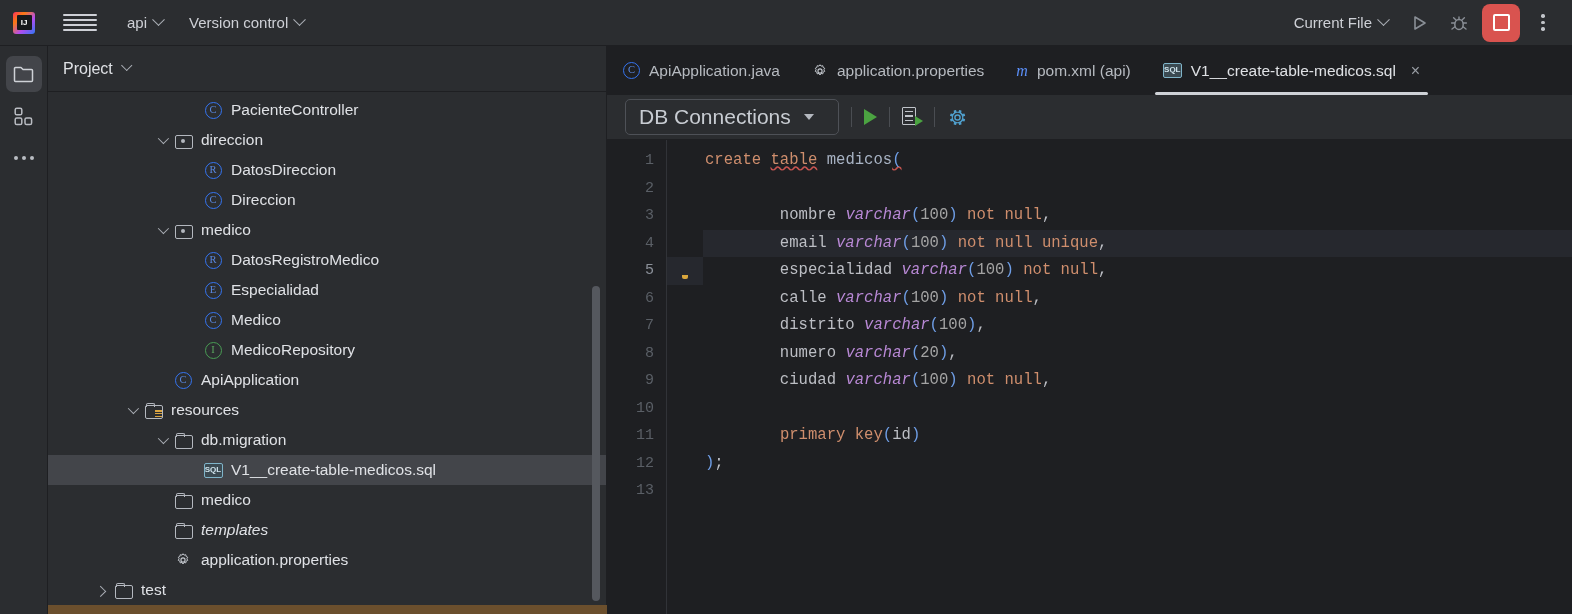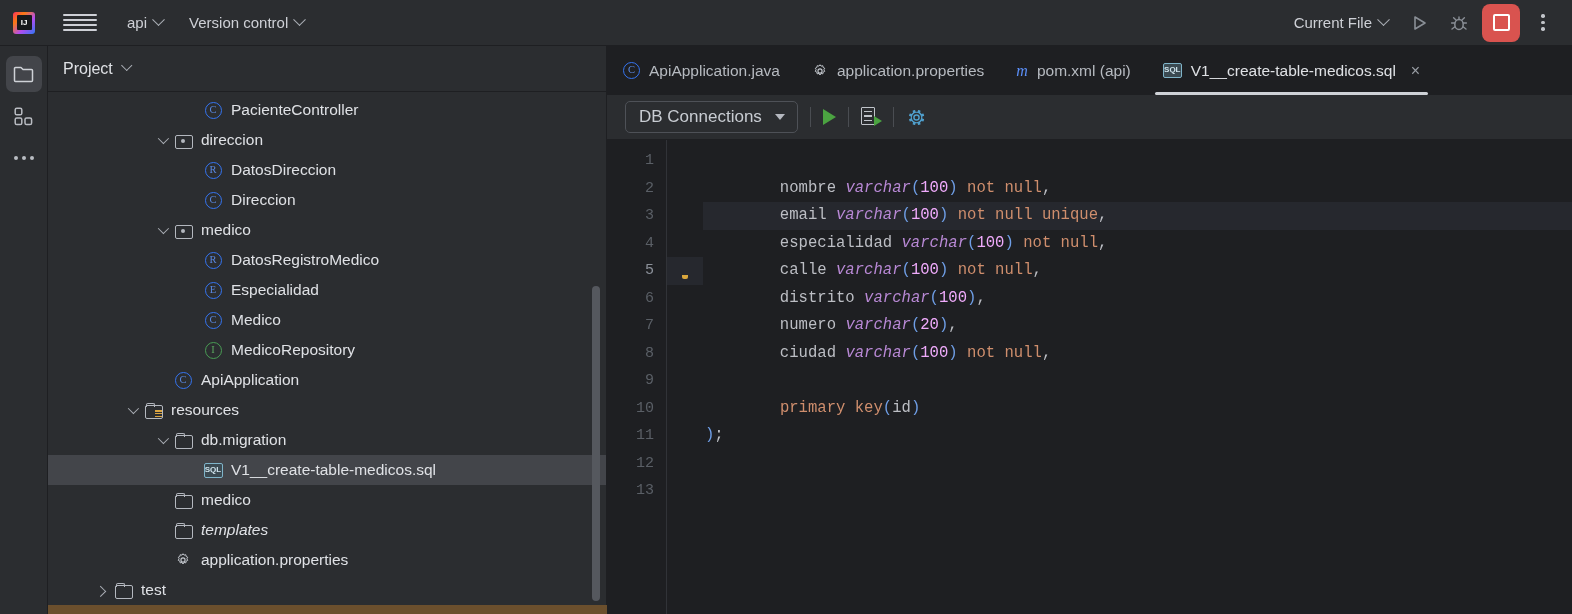--- a/index.html
+++ b/index.html
@@ -132,21 +132,21 @@
   }
   .tab .close { color: #9a9ea5; font-size: 16px; margin-left: 6px; }
   .m-ic { color: #5b8ff9; font-style: italic; font-size: 16px; font-family: "Liberation Serif", serif; }
 
   .toolbar {
     height: 45px; flex: 0 0 45px; display: flex; align-items: center; gap: 12px;
     padding-left: 18px; background: #2b2d30; border-bottom: 1px solid #1e1f22;
   }
   .db-select {
     display: flex; align-items: center; gap: 13px; border: 1px solid #4e5157; border-radius: 5px;
-    padding: 5px 12px 5px 13px; color: #c8ccd2; font-size: 17px; cursor: pointer; background: #2b2d30;
+    padding: 5px 24px 5px 13px; color: #c8ccd2; font-size: 21px; cursor: pointer; background: #2b2d30;
   }
   .tri-down { width: 0; height: 0; border-left: 5.5px solid transparent; border-right: 5.5px solid transparent; border-top: 6.5px solid #b4b8bf; }
   .tb-sep { width: 1px; height: 20px; background: #4a4d52; }
   .play-g { width:0; height:0; border-left: 13px solid #4ba341; border-top: 8px solid transparent; border-bottom: 8px solid transparent; cursor: pointer; }
   .script-run { position: relative; width: 20px; height: 20px; cursor: pointer; }
   .script-run .pg { position:absolute; left:0; top:0; width: 14px; height: 18px; border: 1.5px solid #c0c4ca; border-radius: 1px; }
   .script-run .pg i { display:block; height:1.4px; background:#c0c4ca; margin: 3px 2px 0 2px; }
   .script-run .pl { position:absolute; right:-1px; bottom:1px; width:0;height:0; border-left: 8px solid #4ba341; border-top: 5px solid transparent; border-bottom: 5px solid transparent; }
 
   .code-area { flex: 1 1 auto; display: flex; overflow: hidden; position: relative; }
@@ -166,21 +166,21 @@
   .bulb .s { position:absolute; left: 3.5px; bottom: -2px; width: 6px; height: 4px; background: #d9a63c; border-radius: 0 0 2px 2px; }
   .code {
     flex: 1 1 auto; background: #1e1f22; padding-top: 7px; overflow: hidden;
     font-family: "Liberation Mono", monospace; font-size: 15.6px;
   }
   .cl { height: 27.5px; line-height: 27.5px; white-space: pre; padding-left: 2px; }
   .cl.cur { background: #26282e; }
   .kw   { color: #cf8e6d; }
   .id   { color: #bcbec4; }
   .typ  { color: #b989d6; font-style: italic; }
-  .num  { color: #f0abfc; }
+  .num  { color: #a3a3a3; }
   .par  { color: #6f9ee6; }
   .tblname { color: #a8b3c4; }
   .err { text-decoration: underline wavy #c75450; text-decoration-skip-ink: none; }
 </style>
 </head>
 <body>
 
 <div class="app">
 
   <div class="topbar">
@@ -496,20 +496,21 @@
             <div class="mark-row"></div>
             <div class="mark-row"></div>
             <div class="mark-row"></div>
             <div class="mark-row"></div>
             <div class="mark-row"></div>
             <div class="mark-row"></div>
             <div class="mark-row"></div>
             <div class="mark-row"></div>
           </div>
         <div class="code" id="code">
+            <div class="cl"><span class="kw">create</span><span class="id"> </span><span class="kw err">table</span><span class="id"> </span><span class="tblname">medicos</span><span class="par err">(</span></div>
             <div class="cl">&nbsp;</div>
             <div class="cl"><span class="id">        nombre </span><span class="typ">varchar</span><span class="par">(</span><span class="num">100</span><span class="par">)</span><span class="id"> </span><span class="kw">not null</span><span class="id">,</span></div>
             <div class="cl cur"><span class="id">        email </span><span class="typ">varchar</span><span class="par">(</span><span class="num">100</span><span class="par">)</span><span class="id"> </span><span class="kw">not null unique</span><span class="id">,</span></div>
             <div class="cl"><span class="id">        especialidad </span><span class="typ">varchar</span><span class="par">(</span><span class="num">100</span><span class="par">)</span><span class="id"> </span><span class="kw">not null</span><span class="id">,</span></div>
             <div class="cl"><span class="id">        calle </span><span class="typ">varchar</span><span class="par">(</span><span class="num">100</span><span class="par">)</span><span class="id"> </span><span class="kw">not null</span><span class="id">,</span></div>
             <div class="cl"><span class="id">        distrito </span><span class="typ">varchar</span><span class="par">(</span><span class="num">100</span><span class="par">)</span><span class="id">,</span></div>
             <div class="cl"><span class="id">        numero </span><span class="typ">varchar</span><span class="par">(</span><span class="num">20</span><span class="par">)</span><span class="id">,</span></div>
             <div class="cl"><span class="id">        ciudad </span><span class="typ">varchar</span><span class="par">(</span><span class="num">100</span><span class="par">)</span><span class="id"> </span><span class="kw">not null</span><span class="id">,</span></div>
             <div class="cl">&nbsp;</div>
             <div class="cl"><span class="id">        </span><span class="kw">primary key</span><span class="par">(</span><span class="id">id</span><span class="par">)</span></div>

